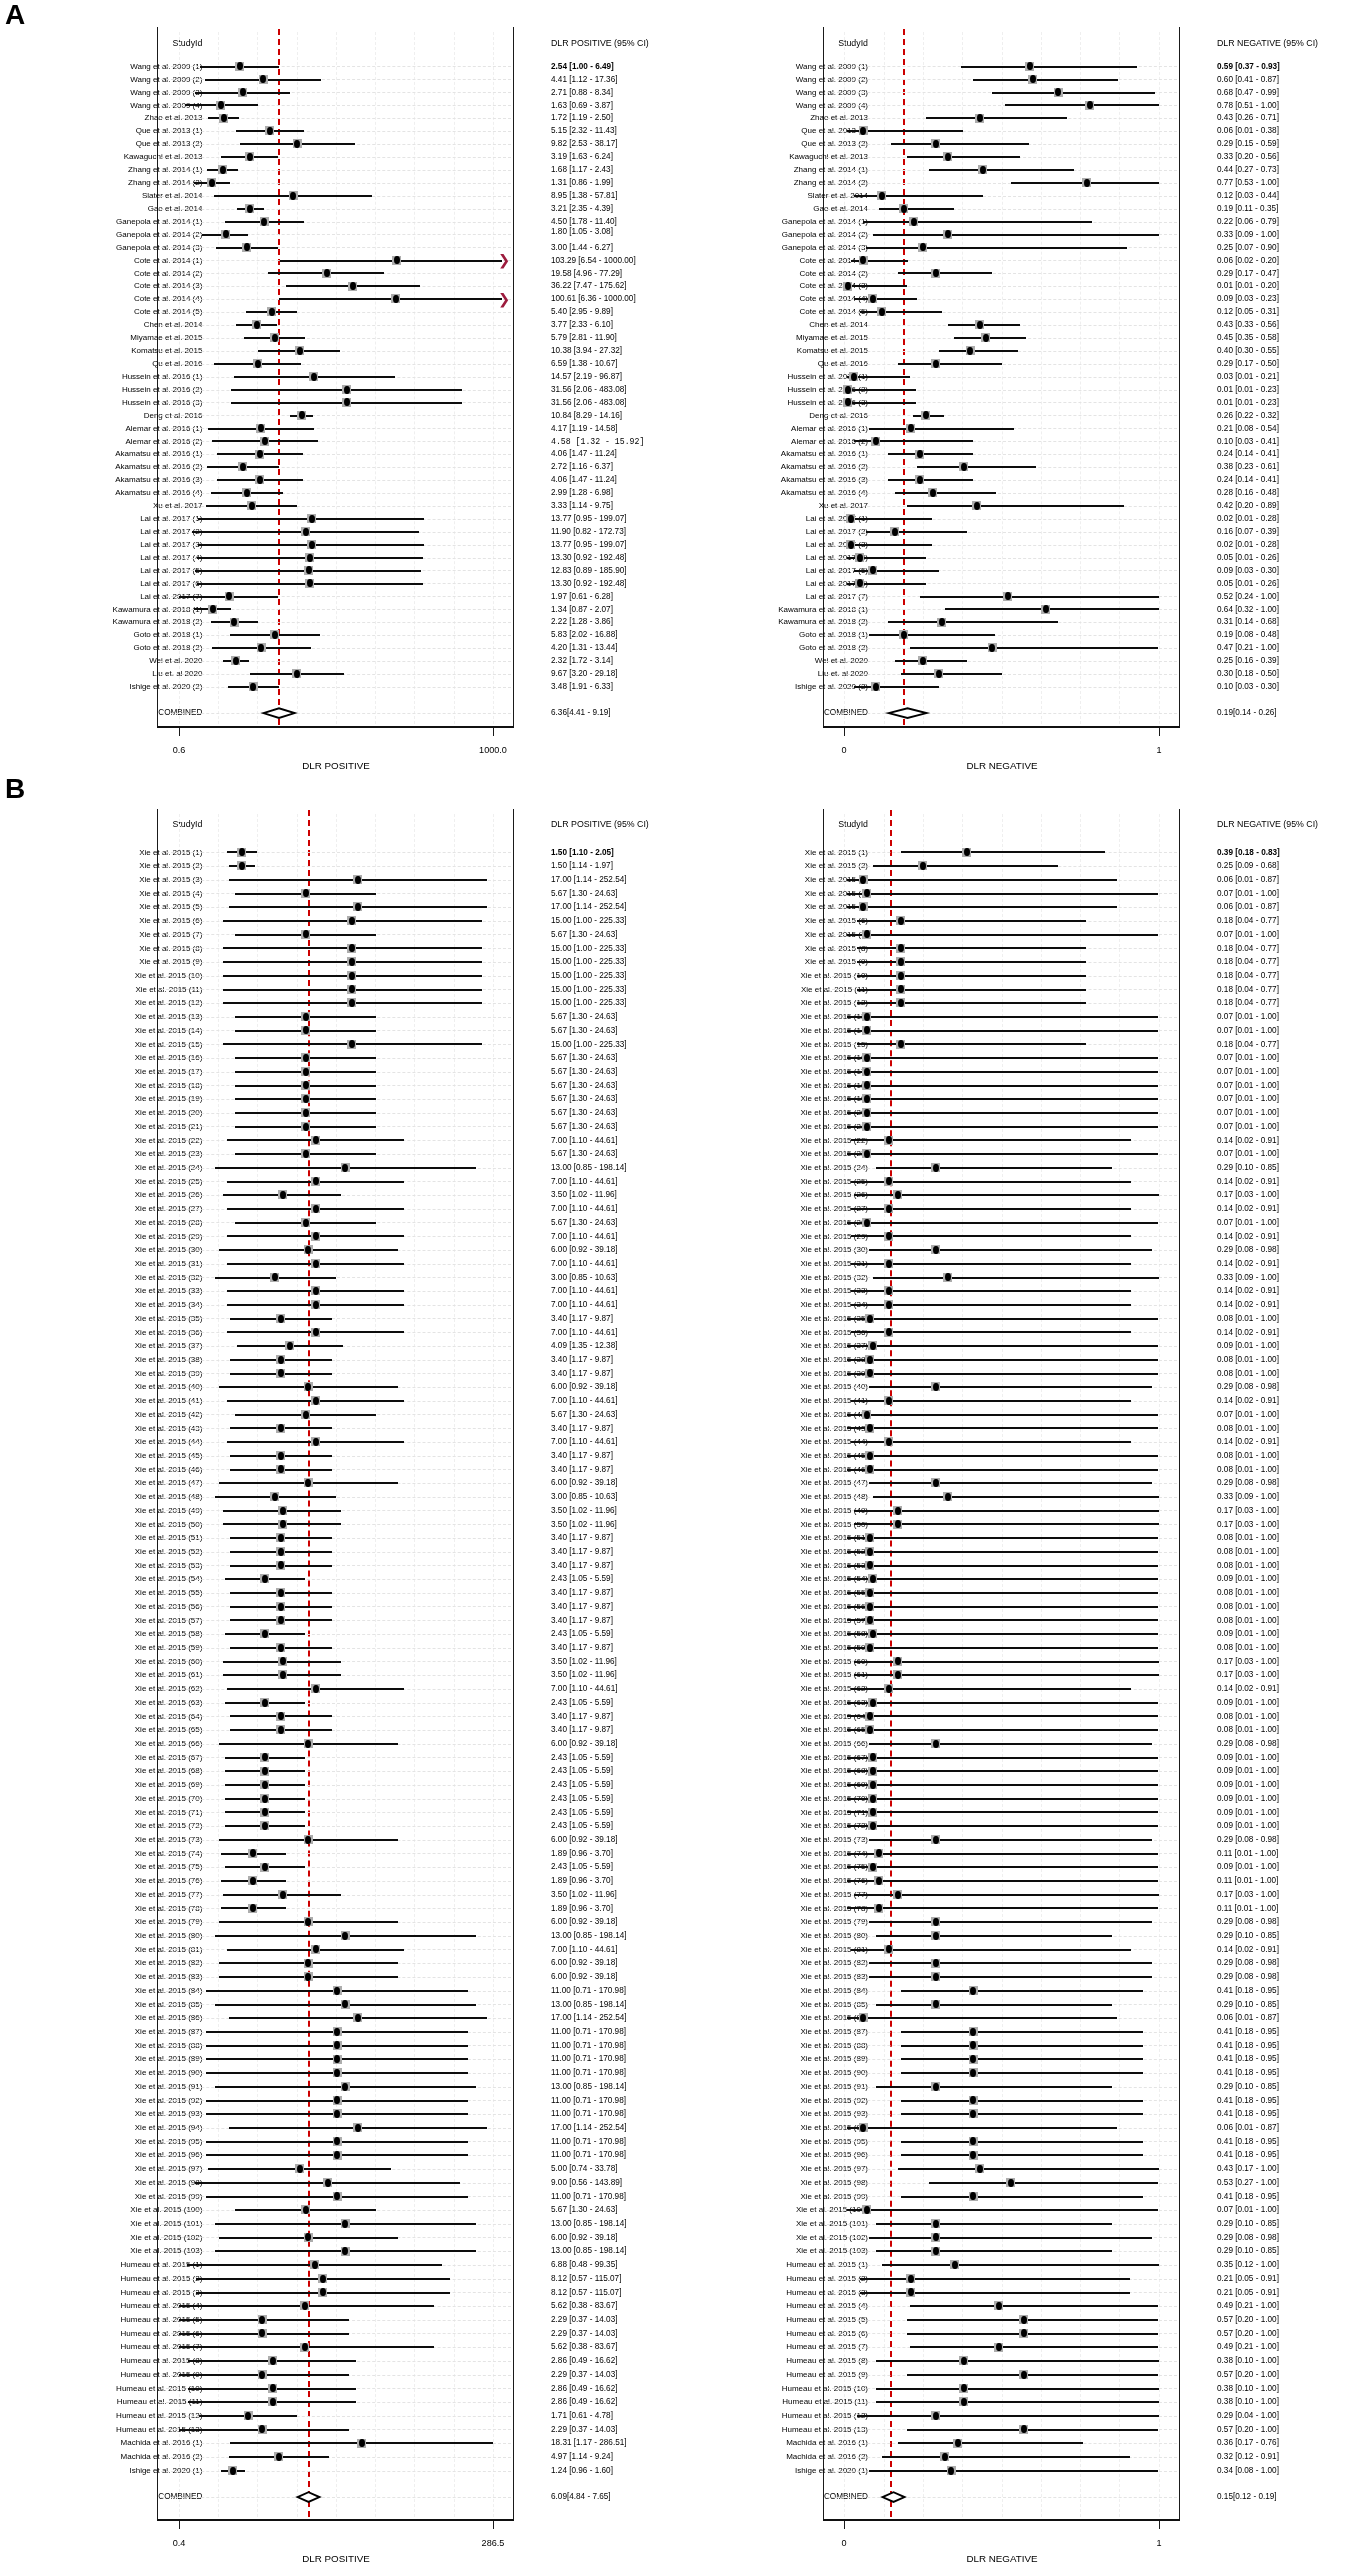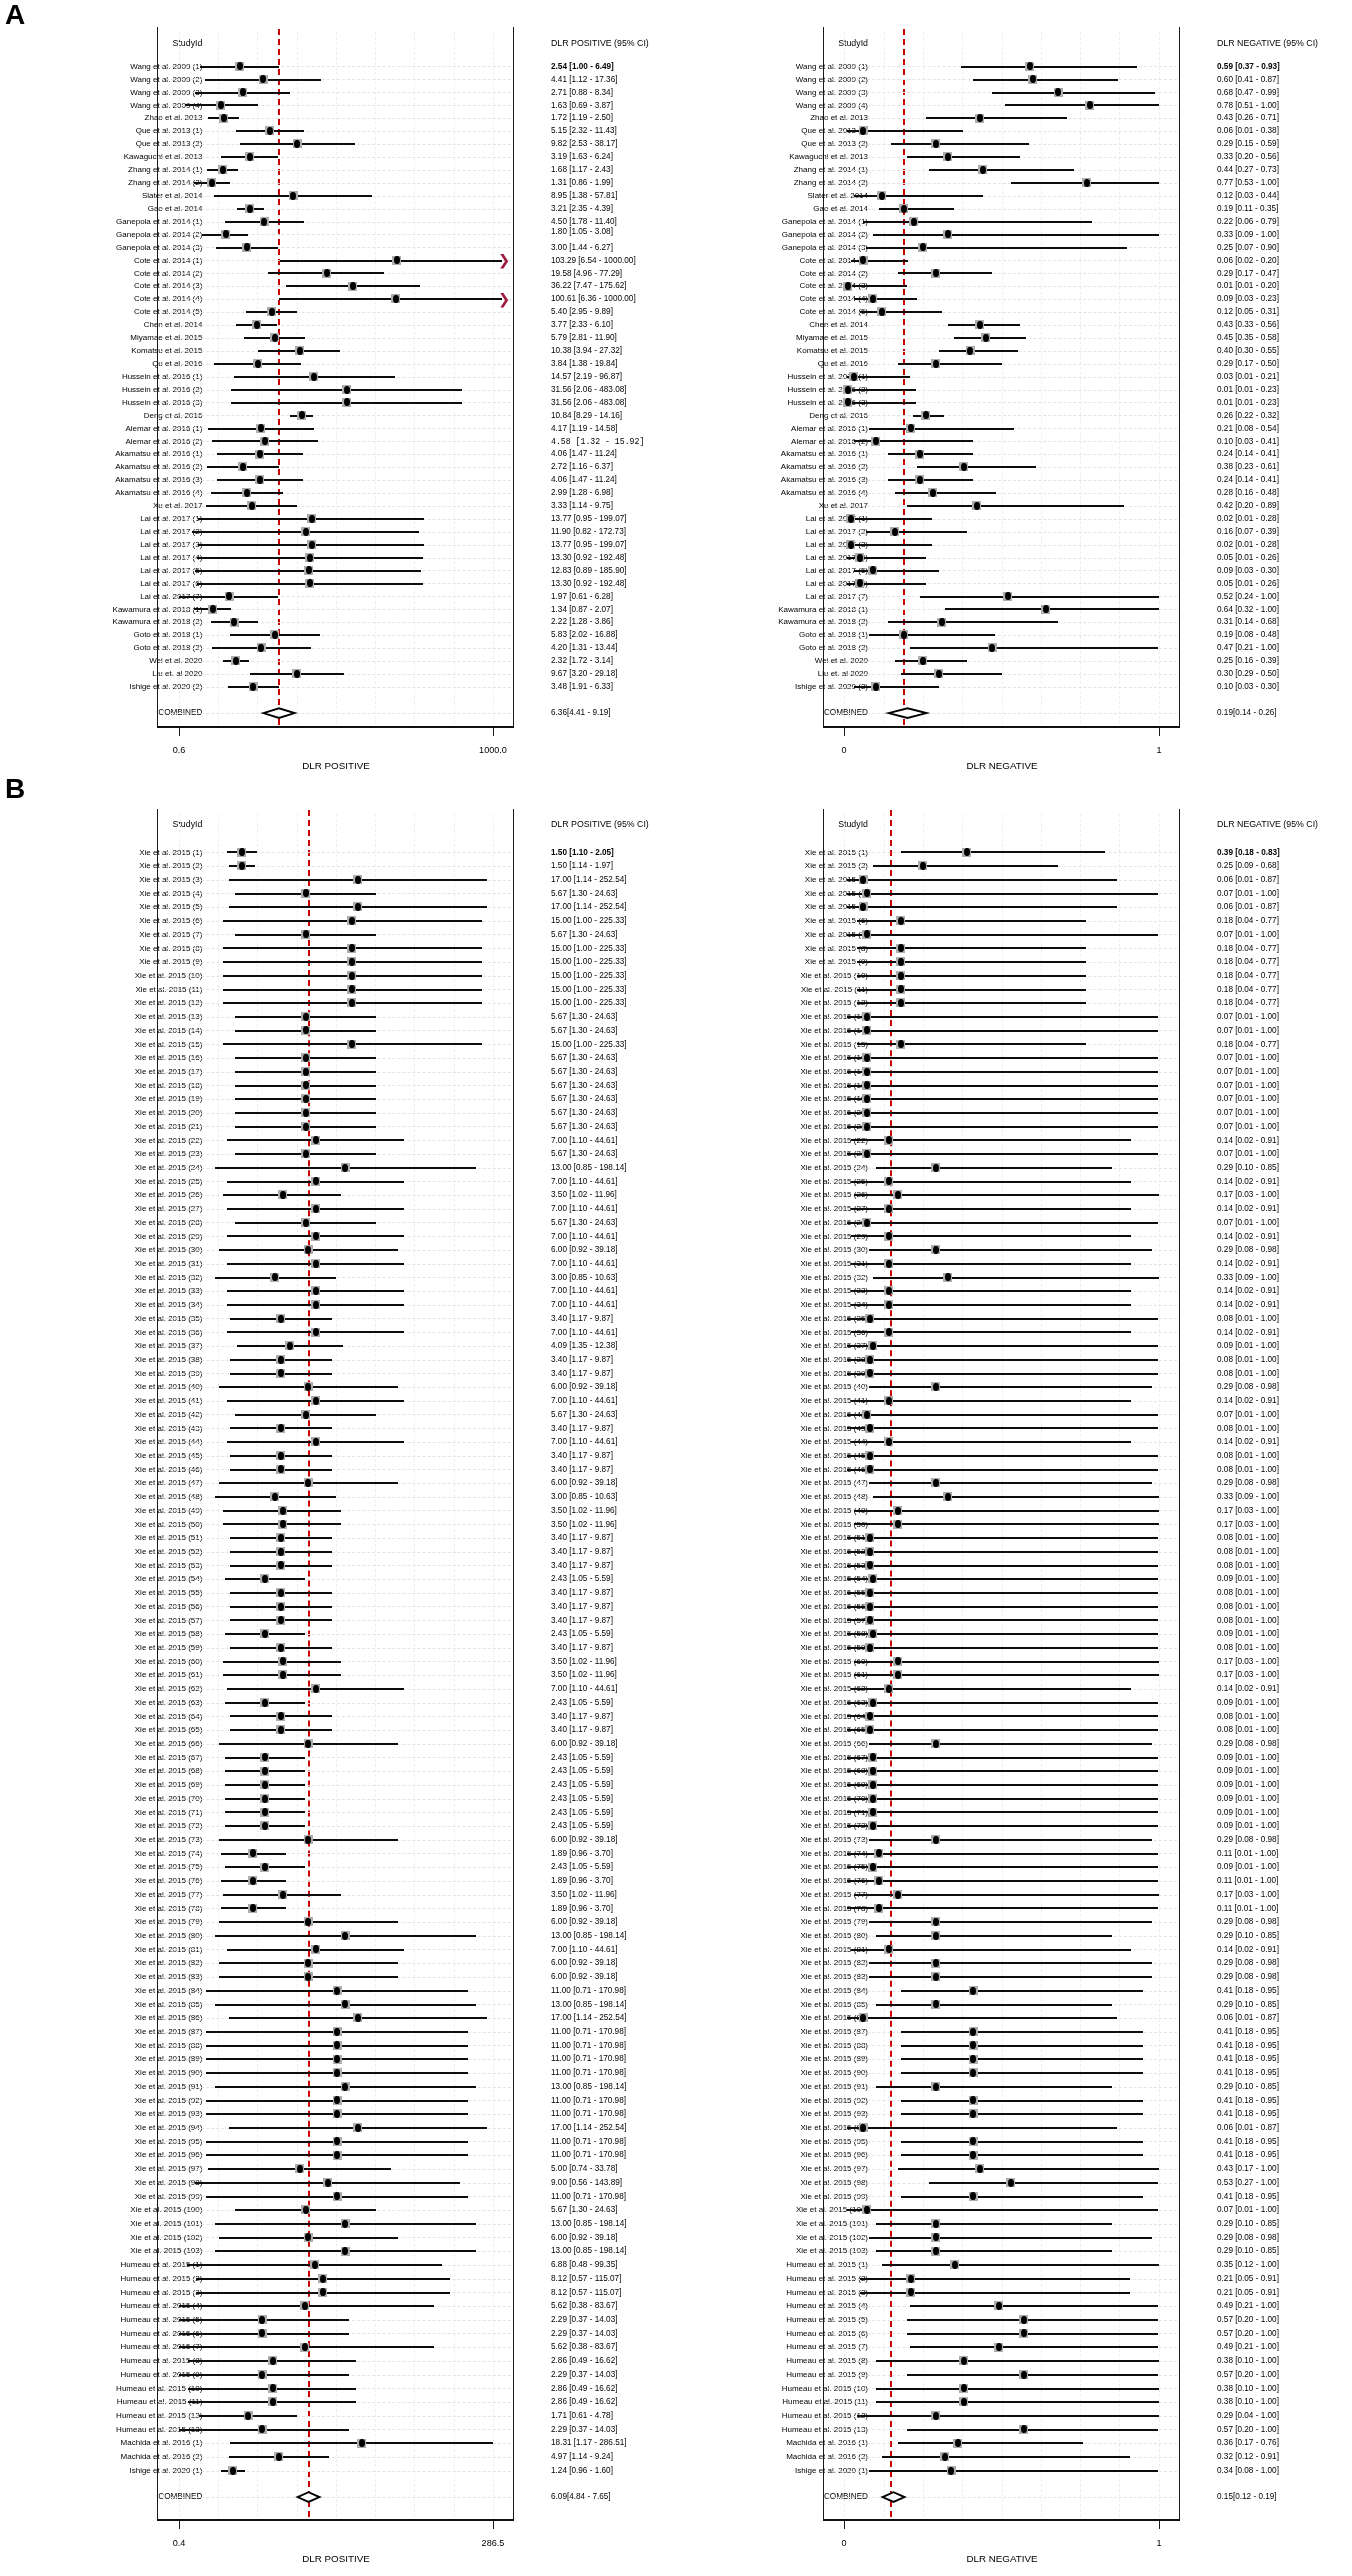--- a/index.html
+++ b/index.html
@@ -239,21 +239,21 @@
     <div class="row-dash" style="left: 161px; top: 351px; width: 350px;"></div>
     <div class="ci-line" style="left: 258px; top: 350px; width: 82px;"></div>
     <div class="marker-box" style="left: 295px; top: 346px;"></div>
     <div class="marker-dot" style="left: 297px; top: 347px;"></div>
     <div class="value-text" style="left: 551px; top: 347px; text-align: center;">10.38 [3.94 - 27.32]</div>
     <div class="study-label" style="left: 2.4px; top: 360px; width: 200px;">Qu et al. 2016</div>
     <div class="row-dash" style="left: 161px; top: 364px; width: 350px;"></div>
     <div class="ci-line" style="left: 214px; top: 363px; width: 87px;"></div>
     <div class="marker-box" style="left: 253px; top: 359px;"></div>
     <div class="marker-dot" style="left: 255px; top: 360px;"></div>
-    <div class="value-text" style="left: 551px; top: 360px;">3.84 [1.38 - 19.84]</div>
+    <div class="value-text" style="left: 551px; top: 360px;">6.59 [1.38 - 10.67]</div>
     <div class="study-label" style="left: 2.4px; top: 373px; width: 200px;">Hussein et al. 2016 (1)</div>
     <div class="row-dash" style="left: 161px; top: 377px; width: 350px;"></div>
     <div class="ci-line" style="left: 234px; top: 376px; width: 161px;"></div>
     <div class="marker-box" style="left: 309px; top: 372px;"></div>
     <div class="marker-dot" style="left: 311px; top: 373px;"></div>
     <div class="value-text" style="left: 551px; top: 373px;">14.57 [2.19 - 96.87]</div>
     <div class="study-label" style="left: 2.4px; top: 386px; width: 200px;">Hussein et al. 2016 (2)</div>
     <div class="row-dash" style="left: 161px; top: 390px; width: 350px;"></div>
     <div class="ci-line" style="left: 231px; top: 389px; width: 231px;"></div>
     <div class="marker-box" style="left: 342px; top: 385px;"></div>
@@ -703,21 +703,21 @@
     <div class="row-dash" style="left: 827px; top: 661px; width: 350px;"></div>
     <div class="ci-line" style="left: 895px; top: 660px; width: 72px;"></div>
     <div class="marker-box" style="left: 918px; top: 656px;"></div>
     <div class="marker-dot" style="left: 920px; top: 657px;"></div>
     <div class="value-text" style="left: 1217px; top: 657px;">0.25 [0.16 - 0.39]</div>
     <div class="study-label" style="left: 668px; top: 670px; width: 200px;">Liu et. al 2020</div>
     <div class="row-dash" style="left: 827px; top: 674px; width: 350px;"></div>
     <div class="ci-line" style="left: 901px; top: 673px; width: 101px;"></div>
     <div class="marker-box" style="left: 934px; top: 669px;"></div>
     <div class="marker-dot" style="left: 936px; top: 670px;"></div>
-    <div class="value-text" style="left: 1217px; top: 670px;">0.30 [0.29 - 0.50]</div>
+    <div class="value-text" style="left: 1217px; top: 670px;">0.30 [0.18 - 0.50]</div>
     <div class="study-label" style="left: 668px; top: 683px; width: 200px;">Ishige et al. 2020 (2)</div>
     <div class="row-dash" style="left: 827px; top: 687px; width: 350px;"></div>
     <div class="ci-line" style="left: 854px; top: 686px; width: 85px;"></div>
     <div class="marker-box" style="left: 871px; top: 682px;"></div>
     <div class="marker-dot" style="left: 873px; top: 683px;"></div>
     <div class="value-text" style="left: 1217px; top: 683px;">0.10 [0.03 - 0.30]</div>
     <div class="combined-label" style="left: 668px; top: 709px; width: 200px;">COMBINED</div>
     <div class="row-dash" style="left: 827px; top: 713px; width: 350px;"></div>
     <svg class="diamond" width="43" height="12.2" style="left: 886px; top: 707px;" viewBox="0 0 69.875 20">
       <polygon points="4,10 34.94080000000008,2 65.88160000000016,10 34.94080000000008,18" fill="#ffffff" stroke="#000" stroke-width="3.2"></polygon>

